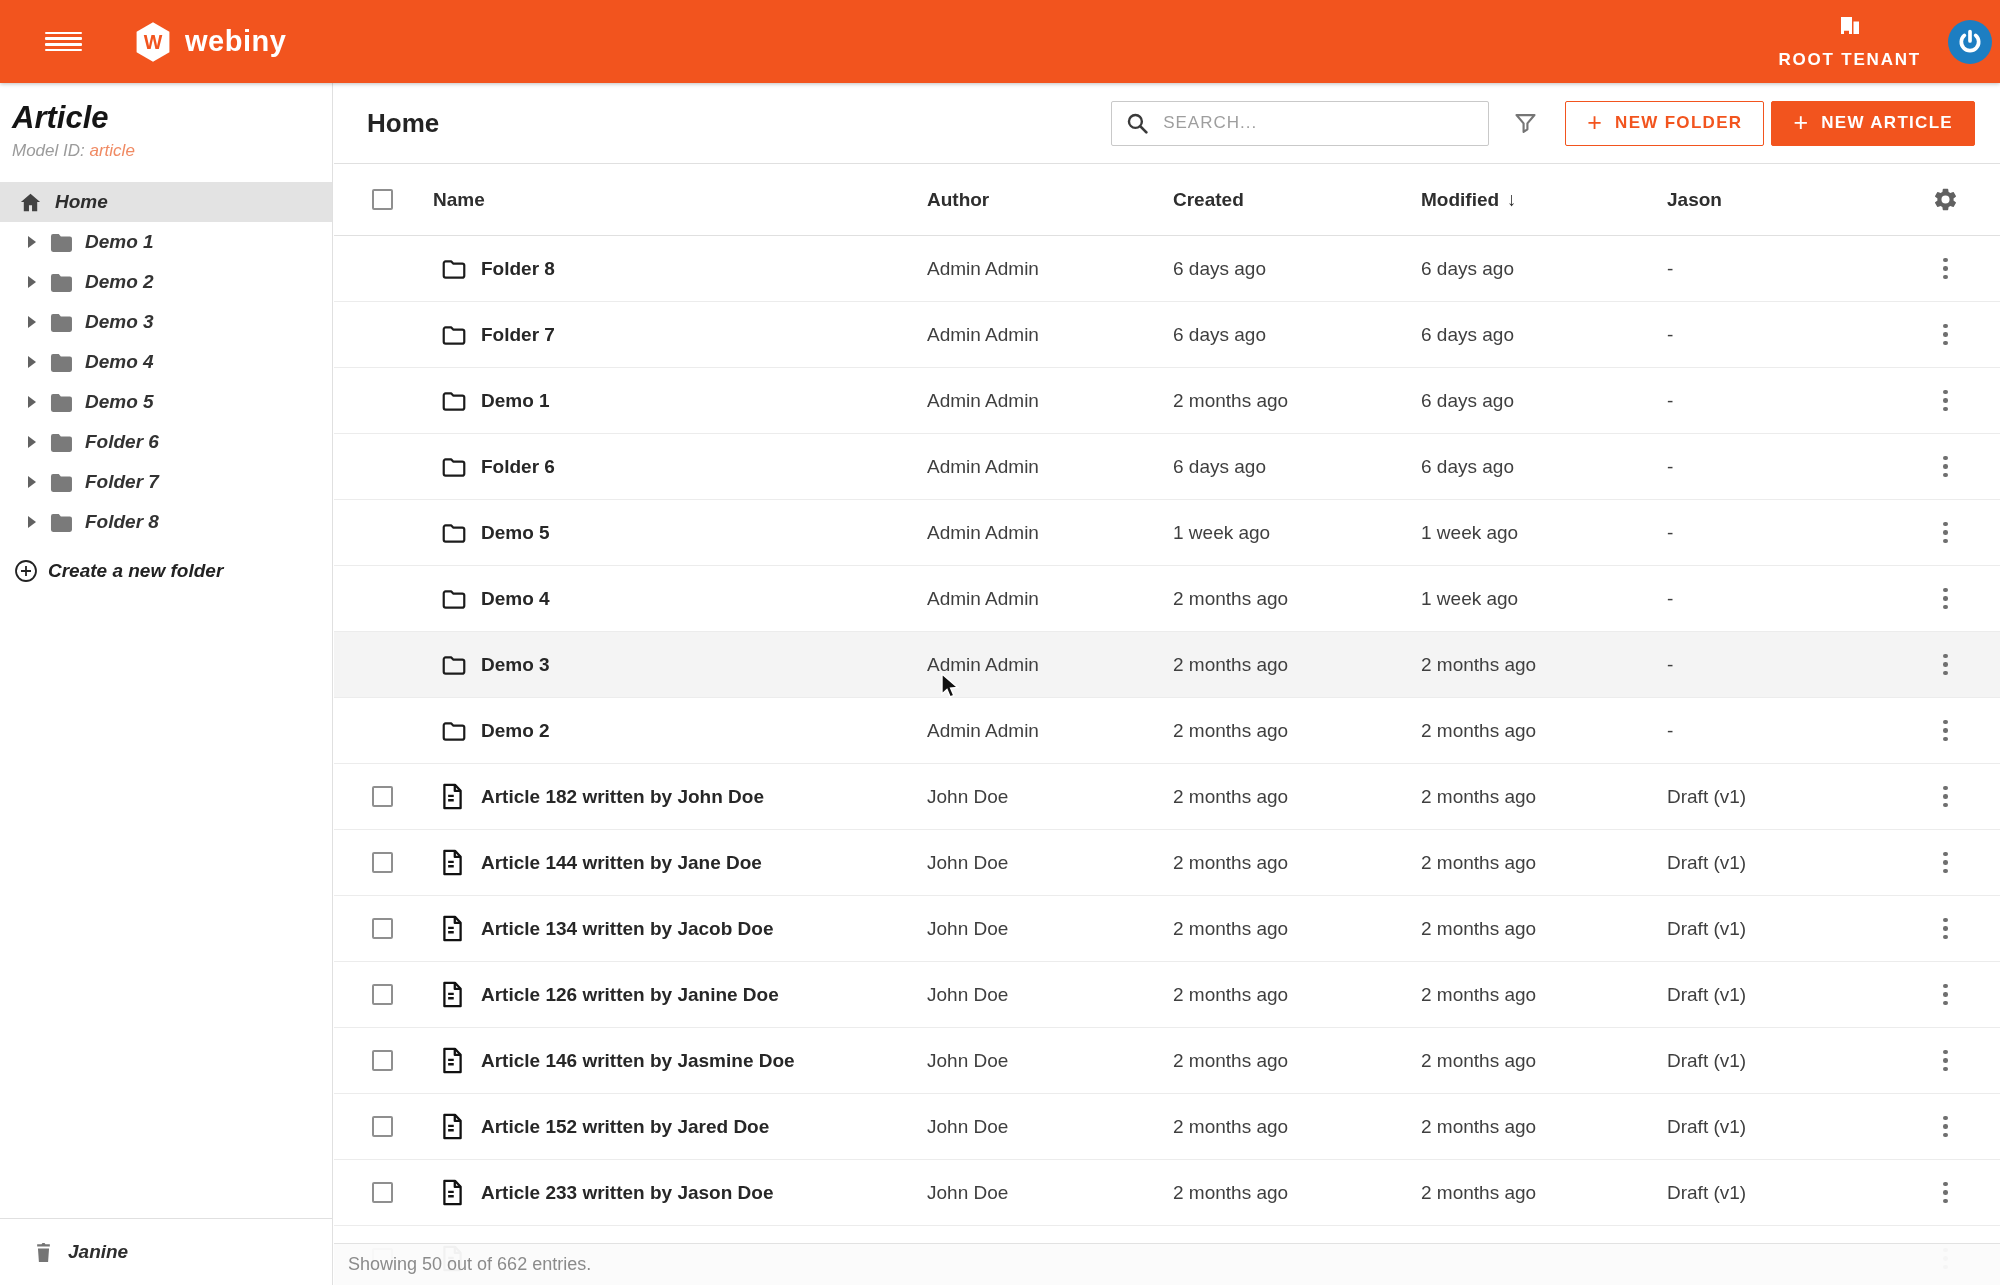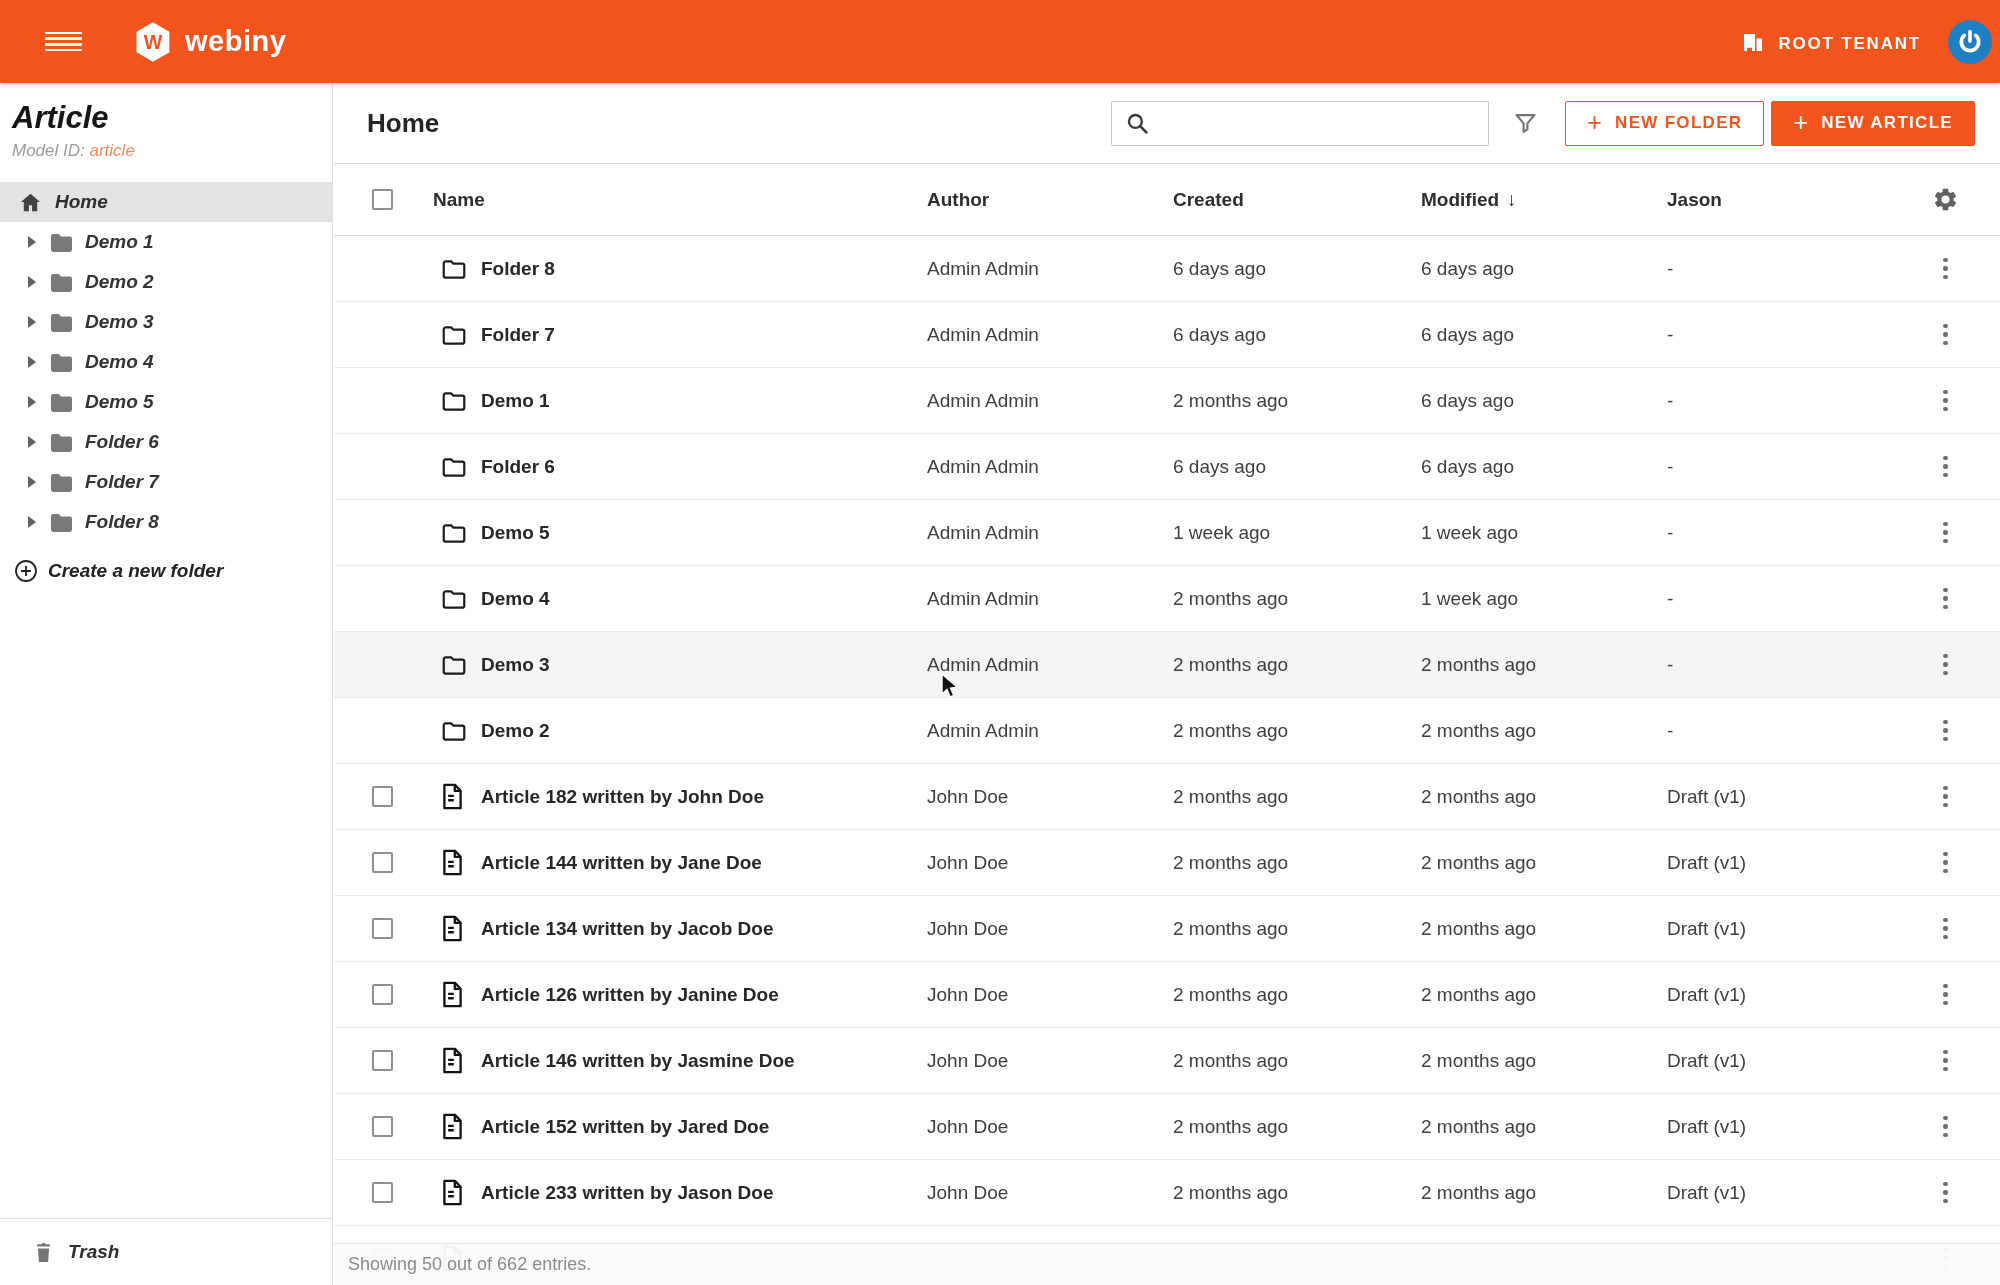--- a/index.html
+++ b/index.html
@@ -9,22 +9,22 @@
   
   .topbar { position:absolute; left:0; top:0; width:2000px; height:83px;
     background:var(--primary,#F2541E); display:flex; align-items:center;
     box-shadow:0 1px 4px rgba(0,0,0,.25); z-index:30; }
   .hamburger { margin-left:45px; width:37px; height:20px; display:flex;
     flex-direction:column; justify-content:space-between; cursor:pointer; }
   .hamburger i { display:block; height:2.6px; background:#fff; border-radius:1px; }
   .logo { display:flex; align-items:center; margin-left:52px; gap:13px; }
   .logo-word { color:#fff; font-size:29px; font-weight:bold; letter-spacing:.5px; }
   .topbar-right { margin-left:auto; display:flex; align-items:center; margin-right:8px; }
-  .tenant { display:flex; align-items:flex-end; gap:13px; color:#fff;
-    font-size:17px; font-weight:600; letter-spacing:1.8px; cursor:pointer; }
+  .tenant { display:flex; align-items:center; gap:13px; color:#fff;
+    font-size:17px; font-weight:600; letter-spacing:1.8px; cursor:pointer;flex-direction:column; }
   .avatar { width:44px; height:44px; border-radius:50%; background:var(--avatar,#1D7EC2);
     margin-left:27px; display:flex; align-items:center; justify-content:center; cursor:pointer; }
 
   
   .sidebar { position:absolute; left:0; top:83px; width:333px; bottom:0;
     background:#fff; border-right:1px solid #e0e0e0; z-index:20;font-style:italic; }
   .sb-head { padding:17px 12px 0 12px; }
   .sb-title { font-size:31px; font-weight:600; color:#151515; }
   .sb-model { margin-top:5px; font-size:17px; color:#9b9b9b; }
   .sb-model .mid { color:var(--link,#F08A63); }
@@ -222,34 +222,35 @@
       <circle cx="12" cy="12" r="10" fill="none" stroke="#222" stroke-width="1.8"></circle>
       <path d="M12 7v10M7 12h10" stroke="#222" stroke-width="1.8"></path>
     </svg>
     <span class="lbl">Create a new folder</span>
   </div>
 
   <div class="sb-trash">
     <svg width="19" height="23" viewBox="0 0 24 28">
       <path fill="#757575" d="M5 9h14l-1.2 17H6.2L5 9zm4.5-5.5L10.7 2h2.6l1.2 1.5H20v2.8H4V3.5h5.5z"></path>
     </svg>
-    <span class="lbl">Trash</span>
+    <span class="lbl">Janine</span>
   </div>
 </aside>
 
 <main class="main">
 
   <div class="toolbar">
     <h1 class="page-title">Home</h1>
     <div class="tb-right">
       <div class="search">
         <svg width="25" height="25" viewBox="0 0 24 24">
           <circle cx="10" cy="10" r="6.2" fill="none" stroke="#3a3a3a" stroke-width="2.3"></circle>
           <path d="M14.8 14.8L20.5 20.5" stroke="#3a3a3a" stroke-width="2.6" stroke-linecap="round"></path>
         </svg>
+        <input type="text" placeholder="SEARCH..." style="">
       </div>
       <div class="filter-btn">
         <svg width="27" height="27" viewBox="0 0 24 24">
           <path d="M4 4.5h16l-6.3 7.4v5.3l-3.4 2.3v-7.6z" fill="none" stroke="#757575" stroke-width="1.9" stroke-linejoin="round"></path>
         </svg>
       </div>
       <button class="btn btn-outline">
         <span class="plus">+</span>
         <span>NEW FOLDER</span>
       </button>

